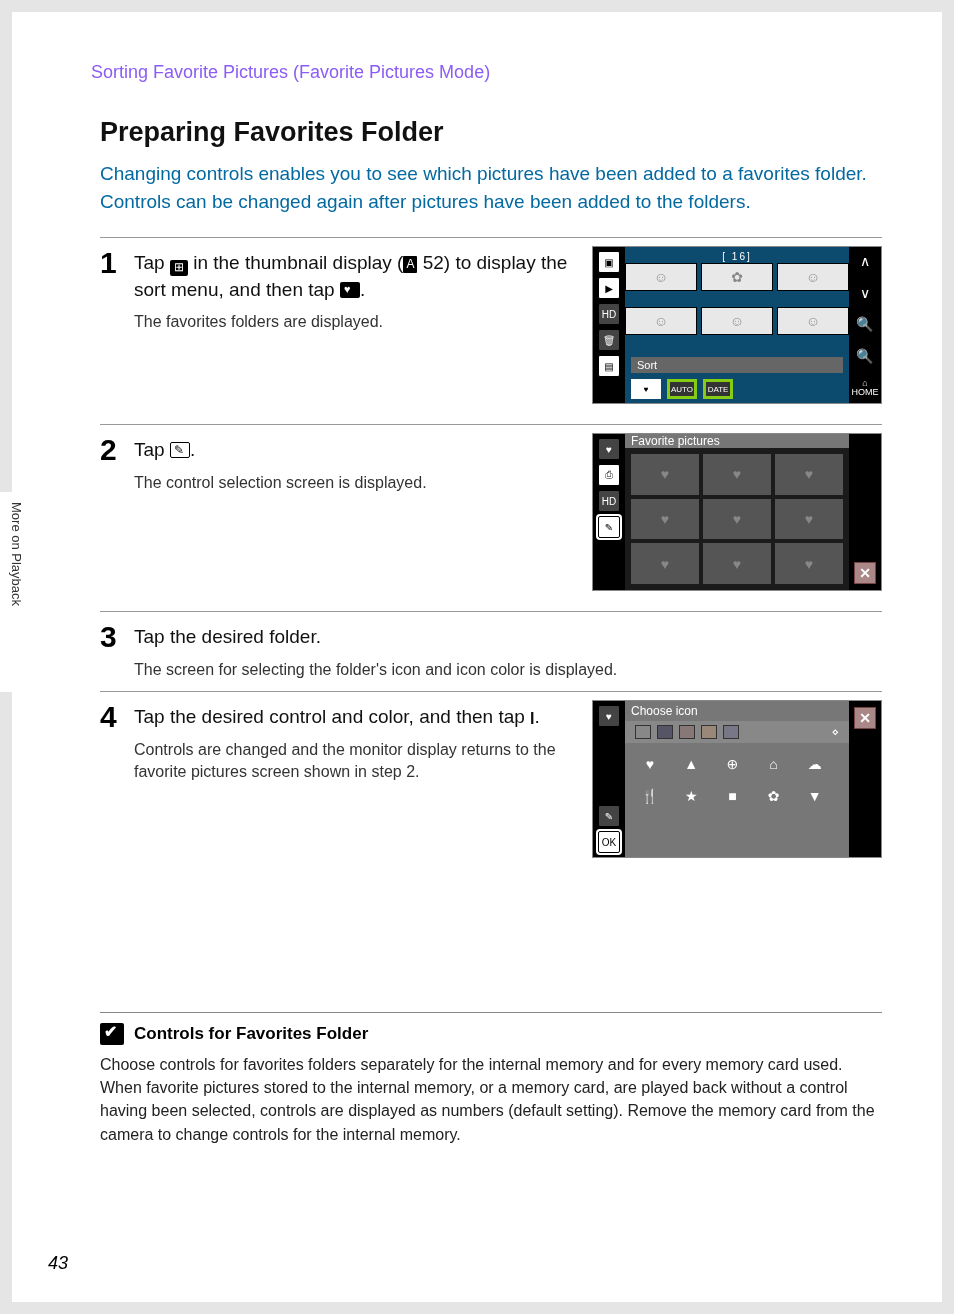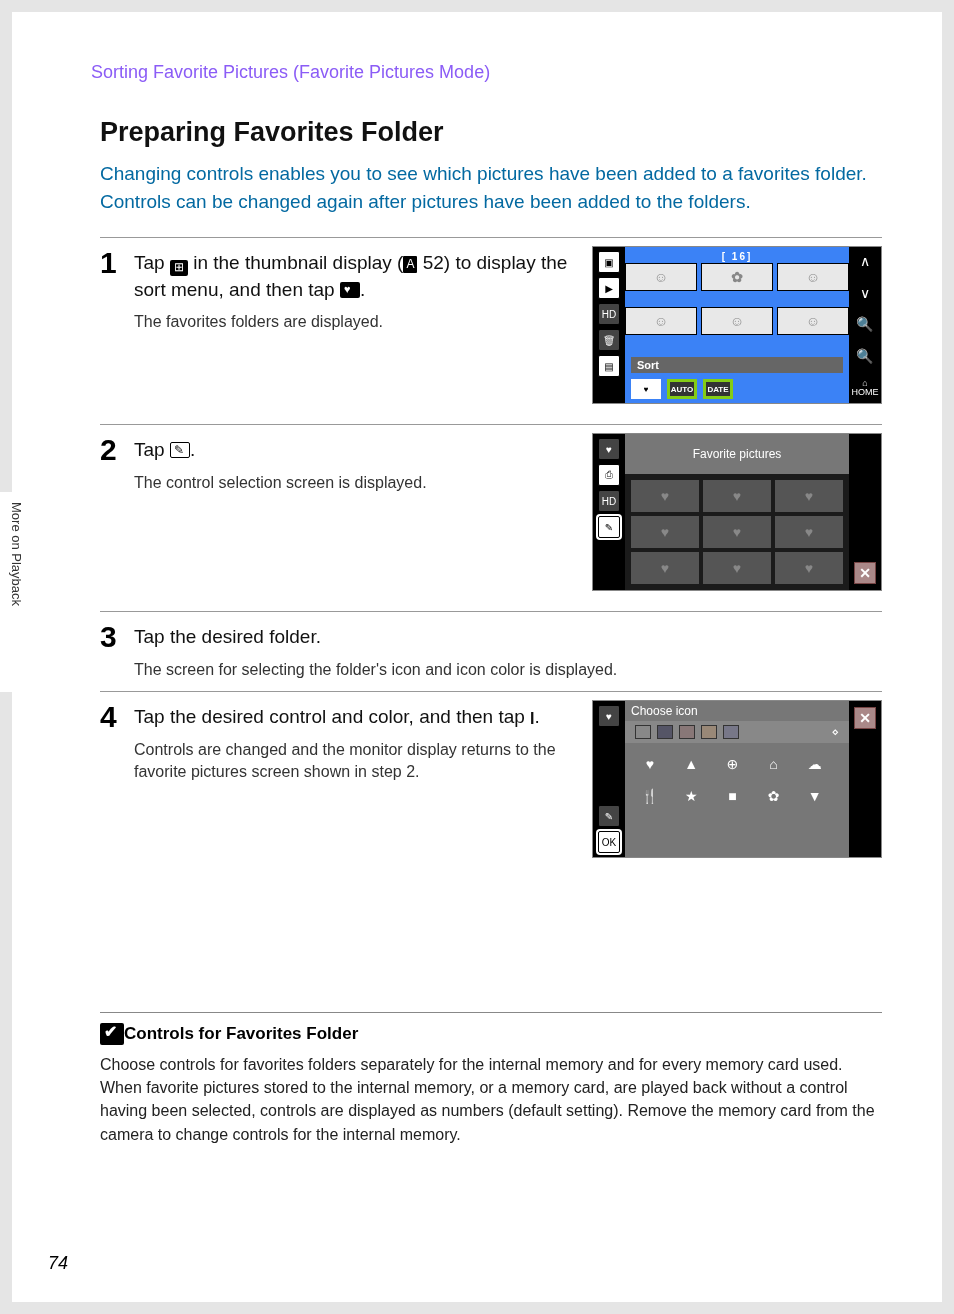--- a/index.html
+++ b/index.html
@@ -158,20 +158,21 @@
   }
   
   .note-sep {
     border:none;
     border-top:1px solid #888;
     margin: 0 0 10px 28px;
   }
   .note-title-row {
     display:flex;
     align-items:center;
+    gap:10px;
     margin-left:28px;
     margin-bottom:8px;
   }
   .note-check {
     width:24px;height:22px;
     background:#000;
     position:relative;
     border-radius:2px;
   }
   .note-check::after{
@@ -234,24 +235,23 @@
     display:flex;flex-direction:column;
     justify-content:space-between;
     align-items:center;
     padding:6px 0;
   }
   .r-ico{
     color:#fff;font-size:14px;
   }
   .scr-main{
     flex:1;
-    background:#3b82f6;
+    background:#0c4a6e;
     position:relative;
     padding:0;
-    font-weight:bold;
   }
   .counter{
     color:#fff;font-size:10px;
     text-align:center;
     position:absolute;
     top:4px;left:50%;
     transform:translateX(-50%);
     letter-spacing:2px;
   }
   .thumb-row{
@@ -288,22 +288,21 @@
 
   
   .scr2{
     width:290px;height:158px;
     background:#1b1b1b;
     display:flex;
   }
   .fp-header{
     background:#777;color:#fff;
     font-size:12px;
-    padding:13px 6px;
-    text-align:center;
+    padding:0 6px;
   }
   .fp-grid{
     flex:1;
     display:grid;
     grid-template-columns:repeat(3,1fr);
     grid-template-rows:repeat(3,1fr);
     gap:4px;
     padding:6px;
   }
   .fp-cell{
@@ -516,14 +515,14 @@
   </div>
 
   <div style="height:150px"></div>
   <hr class="note-sep">
   <div class="note-title-row">
     <div class="note-check"></div>
     <div class="note-title">Controls for Favorites Folder</div>
   </div>
   <div class="note-body">Choose controls for favorites folders separately for the internal memory and for every memory card used. When favorite pictures stored to the internal memory, or a memory card, are played back without a control having been selected, controls are displayed as numbers (default setting). Remove the memory card from the camera to change controls for the internal memory.</div>
 
-  <div class="page-num">74</div>
+  <div class="page-num">43</div>
 </div>
 
 </body></html>

